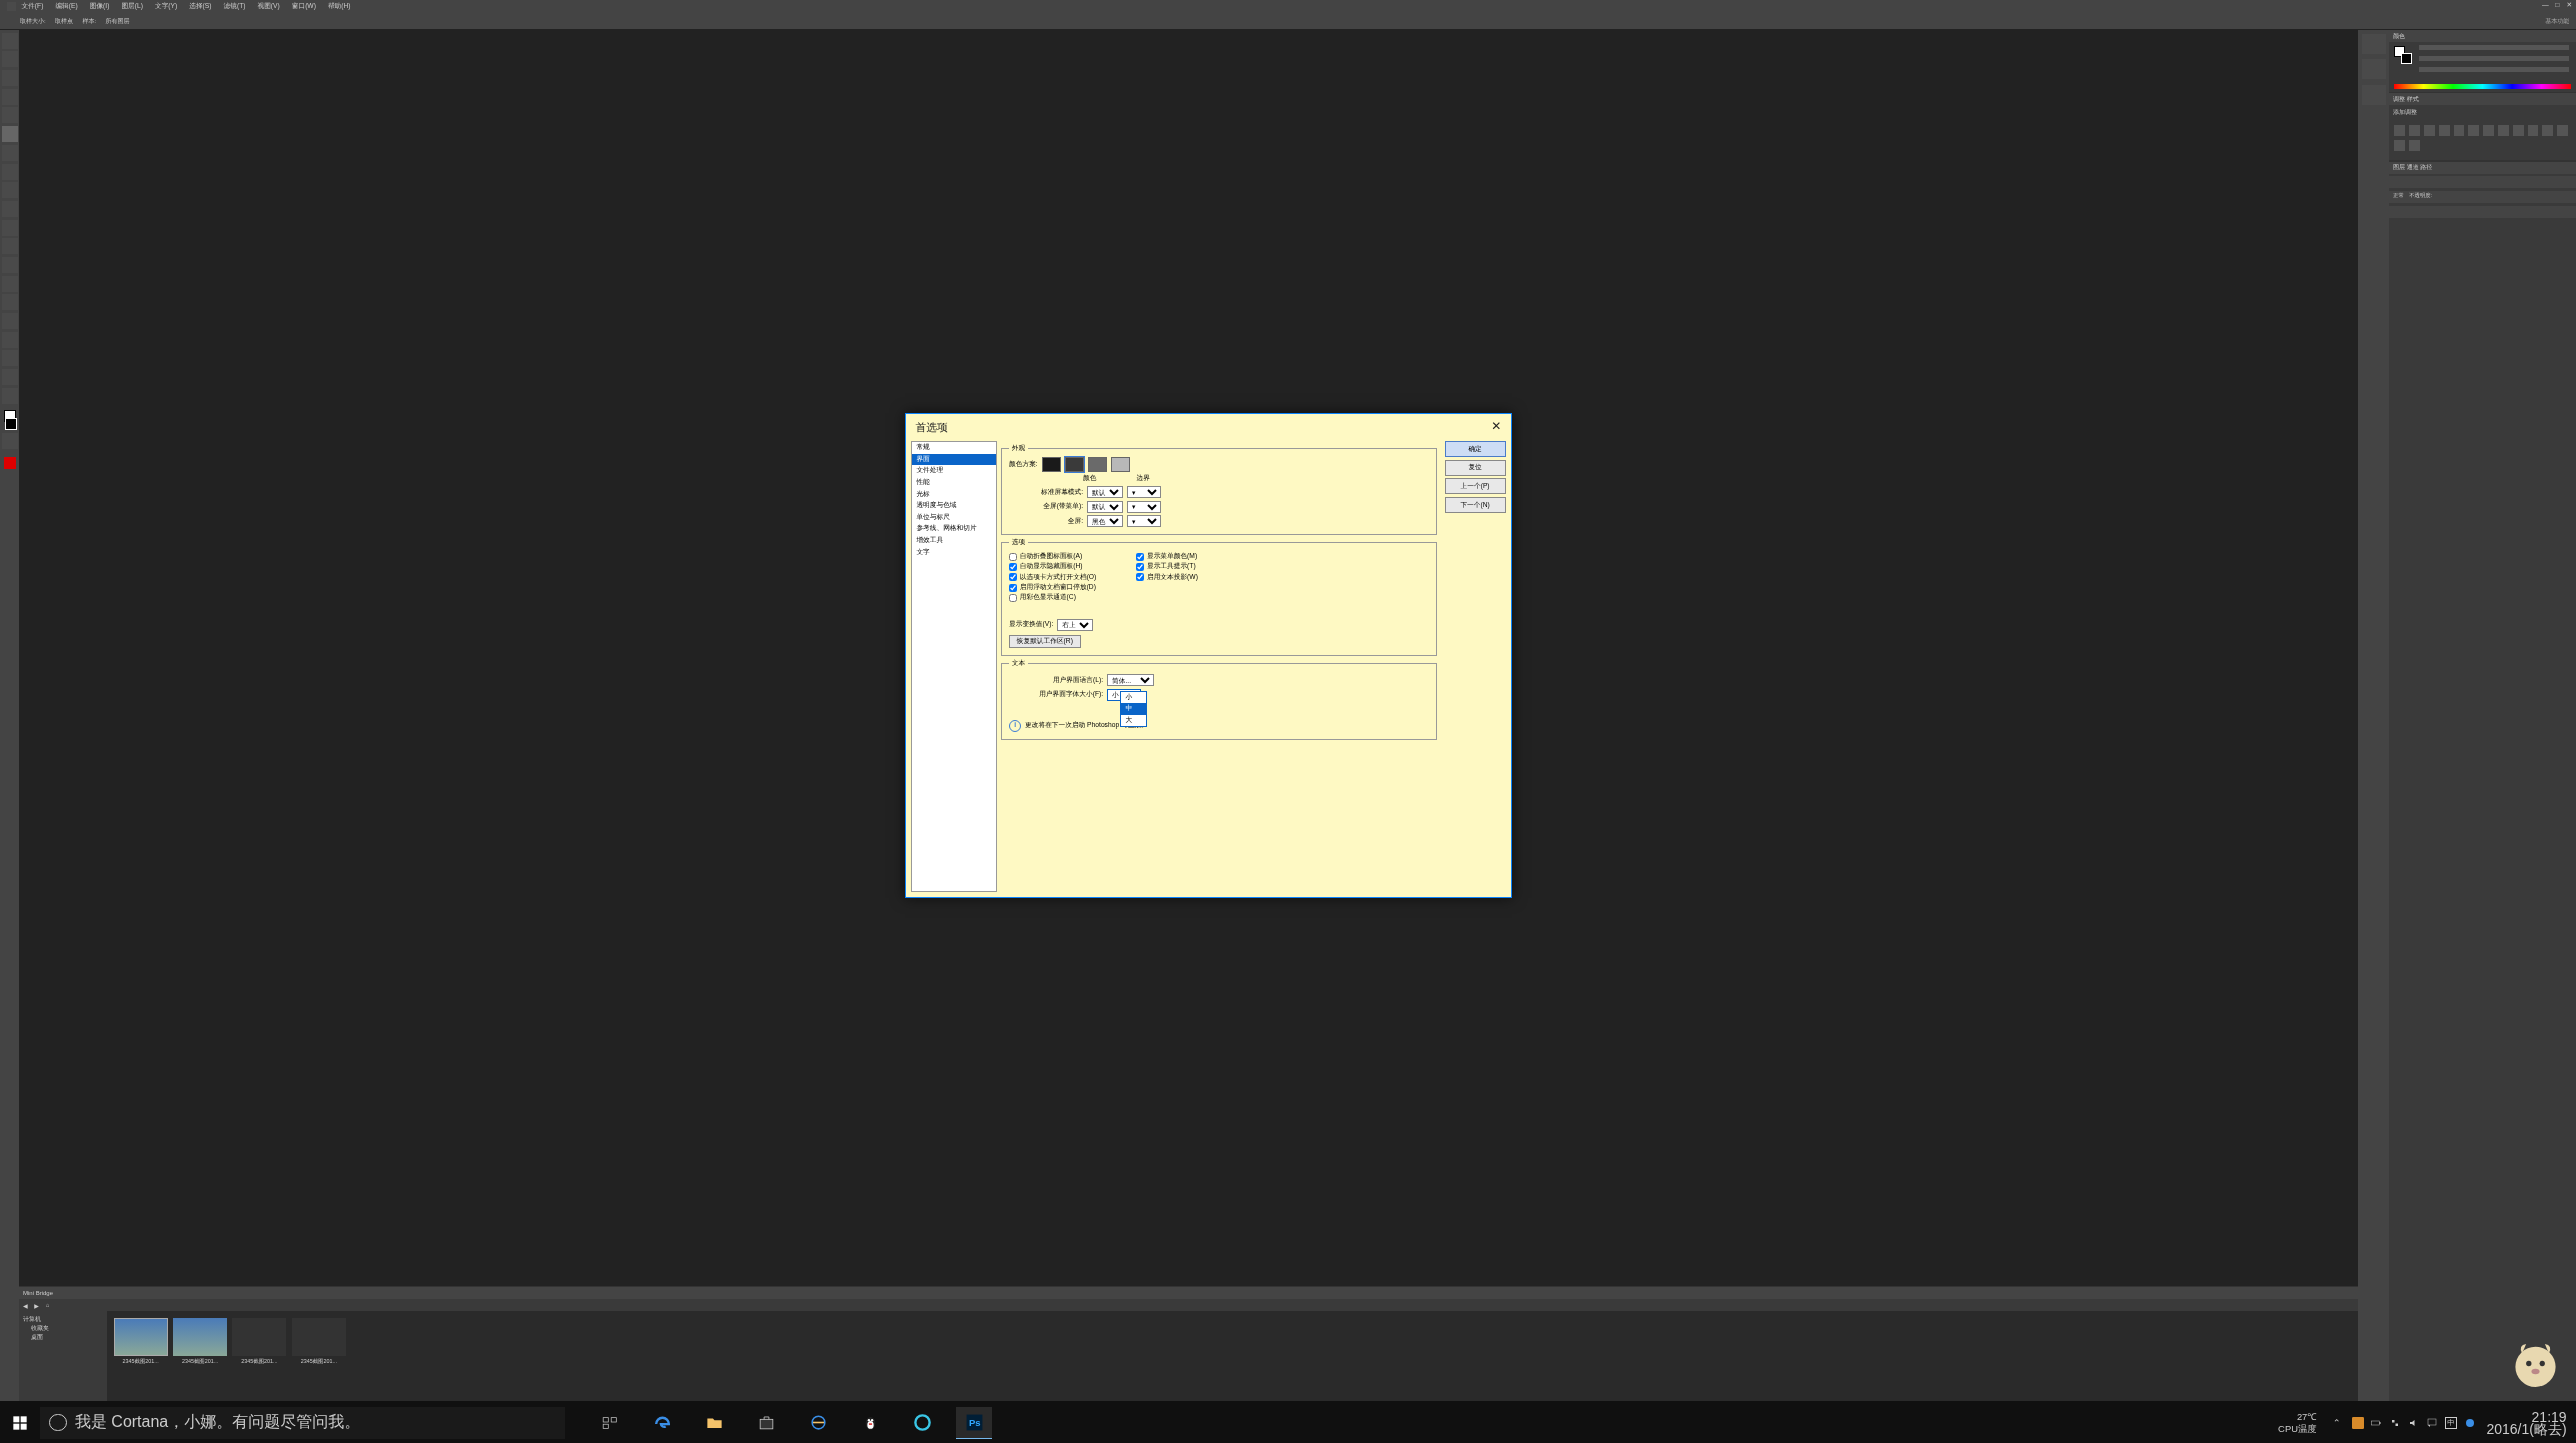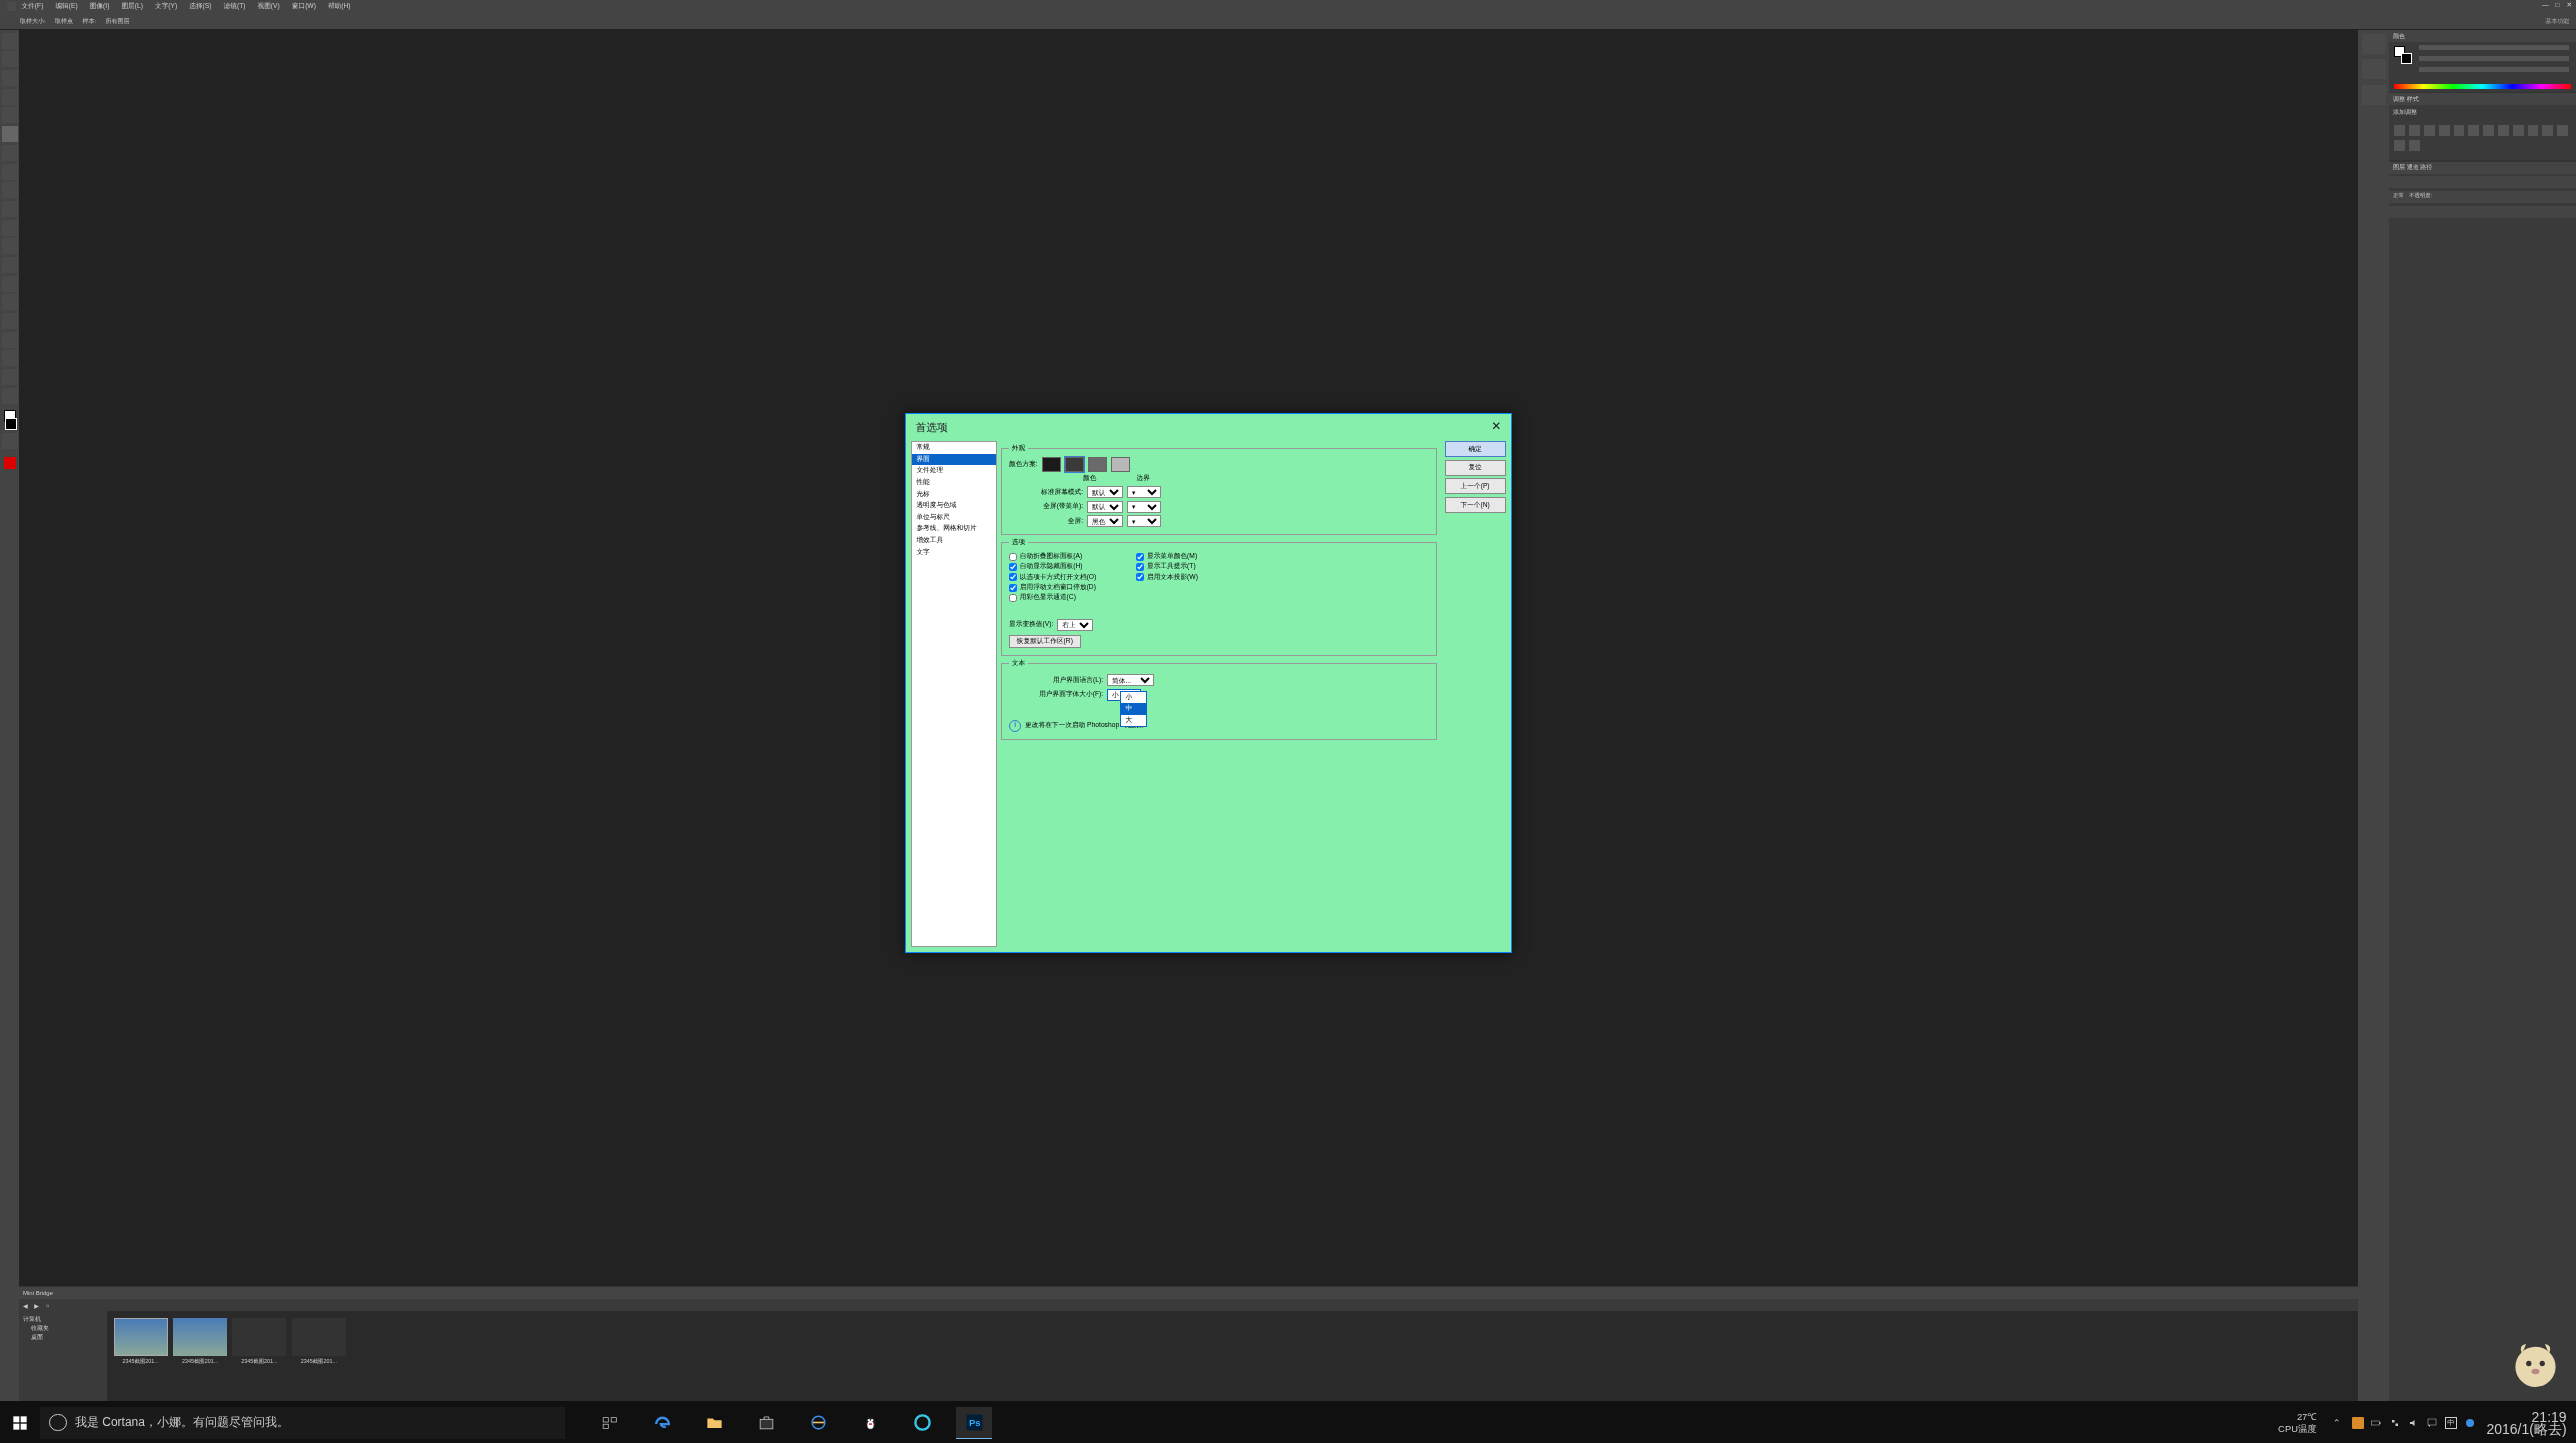--- a/index.html
+++ b/index.html
@@ -54,21 +54,21 @@
 .minibridge .bar { height:12px; background:#3a3a3a; display:flex; align-items:center; padding-left:4px; gap:6.7px; font-size:6px; color:#ccc; }
 .minibridge .side { position:absolute; left:0; top:24px; bottom:0; width:88px; background:#3a3a3a; font-size:6px; color:#ccc; padding:4px; }
 .minibridge .thumbs { position:absolute; left:88px; top:24px; right:0; bottom:0; background:#2a2a2a; display:flex; gap:5.4px; padding:6.7px; }
 .thumb { width:54px; }
 .thumb .img { width:54px; height:38px; background:#555; }
 .thumb .cap { font-size:5.4px; color:#ccc; text-align:center; margin-top:2.7px; white-space:nowrap; overflow:hidden; }
 .thumb .selimg { border:1.3px solid #aaa; }
 .thumb .photo { background:linear-gradient(180deg,#4a7bb8,#8aa898); }
 
 
-.prefdlg { position:absolute; left:905px; top:413px; width:607px; height:540px; background:#86efac; border:1.3px solid #0a84ff; box-shadow:0 0 13.5px rgba(0,0,0,0.6); z-index:100; }
+.prefdlg { position:absolute; left:905px; top:413px; width:607px; height:485px; background:#fef9c3; border:1.3px solid #0a84ff; box-shadow:0 0 13.5px rgba(0,0,0,0.6); z-index:100; }
 .prefdlg .title { height:27px; font-size:10.8px; padding:6.7px 9.4px; color:#222; position:relative; }
 .prefdlg .title .x { position:absolute; right:6.7px; top:5.4px; width:16px; height:16px; font-size:12px; text-align:center; cursor:pointer; }
 .prefbody { position:absolute; top:27px; left:5.4px; right:5.4px; bottom:5.4px; display:flex; gap:0; }
 .catlist { width:86px; background:#fff; border:0.7px solid #999; font-size:6.7px; }
 .catlist div { padding:1.3px 4px; cursor:pointer; }
 .catlist .act { background:#0a64c8; color:#fff; }
 .prefmain { flex:1; padding:2.7px 4px; display:flex; flex-direction:column; gap:2.7px; }
 .btncol { width:65px; display:flex; flex-direction:column; gap:2.7px; padding-left:4px; }
 .btncol button { height:16px; font-size:6.7px; background:#e8e8e8; border:0.7px solid #888; cursor:pointer; }
 .btncol .primary { background:#cdddf5; border:0.7px solid #4a7bc8; }
@@ -85,21 +85,21 @@
 fieldset.txt { position:relative; }
 .sizedrop { position:absolute; left:118px; top:23px; width:27px; background:#fff; border:0.7px solid #0a64c8; z-index:10; }
 .sizedrop div { padding:1.3px 4px; font-size:6.7px; cursor:pointer; }
 .sizedrop .hl { background:#0a64c8; color:#fff; }
 button.small { font-size:6.7px; padding:1.3px 6.7px; background:#e8e8e8; border:0.7px solid #888; cursor:pointer; }
 
 
 .taskbar { position:absolute; bottom:0; left:0; right:0; height:43px; background:#101010; display:flex; align-items:center; }
 .taskbar .start { width:32px; height:32px; margin:0 4px; display:flex; align-items:center; justify-content:center; }
 .taskbar .start svg { width:16px;height:16px; }
-.taskbar .cortana { display:flex; align-items:center; background:#1a1a1a; height:32px; padding:0 9.4px; color:#ccc; font-size:12px; gap:8px; width:525px; }
+.taskbar .cortana { display:flex; align-items:center; background:#1a1a1a; height:32px; padding:0 9.4px; color:#ccc; font-size:16px; gap:8px; width:525px; }
 .taskbar .cortana .ring { width:17.5px;height:17.5px;border:1.3px solid #ccc;border-radius:50%; }
 .taskbar .apps { display:flex; gap:16px; margin-left:27px; }
 .taskbar .app { width:36px; height:32px; display:flex; align-items:center; justify-content:center; cursor:pointer; }
 .taskbar .app.active { border-bottom:1.3px solid #76b9ed; background:#2a2a2a; }
 .tray { margin-left:auto; display:flex; align-items:center; color:#ccc; font-size:9.4px; gap:10.8px; padding-right:9.4px; }
 .tempblock { text-align:right; line-height:12px; font-size:9.4px; margin-right:5.4px; }
 .clock { text-align:right; line-height:12px; font-size:14px; }
 .trayicons { display:flex; gap:6.7px; align-items:center; }
 .trayicons span { width:12px;height:12px; display:inline-block; }
 .mascot { position:absolute; right:6.7px; bottom:47px; width:67px; height:67px; }

